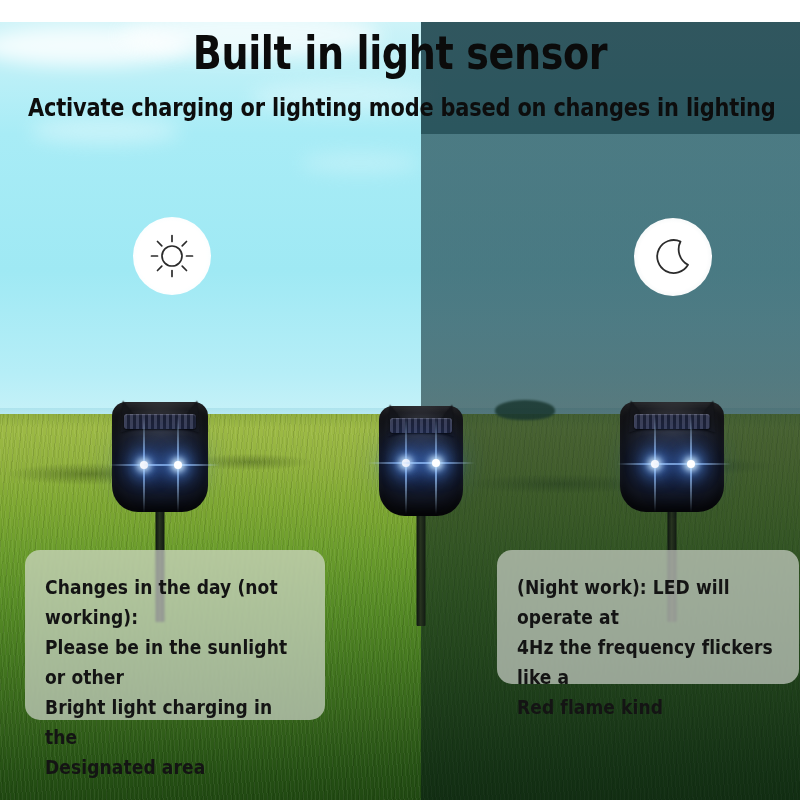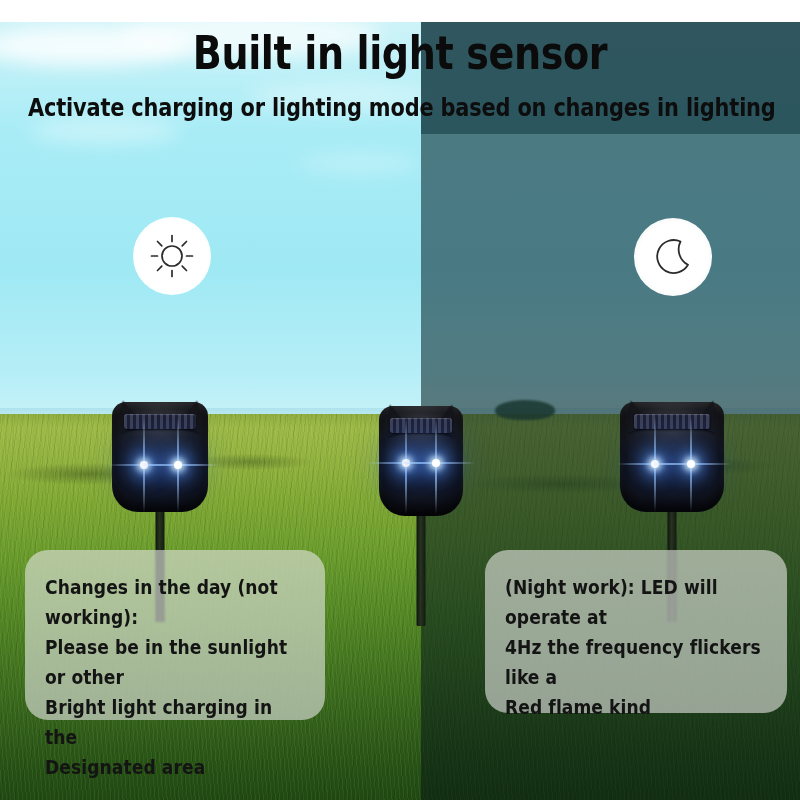--- a/index.html
+++ b/index.html
@@ -165,36 +165,36 @@
   .lamp .glow{
     position:absolute;width:96px;height:58px;border-radius:50%;
     background:radial-gradient(ellipse at 50% 50%, rgba(60,120,230,.45), rgba(30,70,180,0) 70%);
     pointer-events:none;
   }
 
   
   .caption{
     position:absolute;
     background:rgba(226,228,224,.62);
-    border-radius:23px;
+    border-radius:15px;
     z-index:7;
     padding:22px 20px 0 20px;
     box-sizing:border-box;
     backdrop-filter:blur(1px);
   }
   .caption p{
     margin:0;
     font-family:"Liberation Sans Narrow","DejaVu Sans Condensed","Liberation Sans",sans-serif;
     font-weight:700;font-size:19px;line-height:30px;
     color:#141414;
     white-space:pre-line;
     letter-spacing:.1px;
   }
   .caption.left{left:25px;top:528px;width:300px;height:170px;}
-  .caption.right{left:485px;top:528px;width:302px;height:163px;}
+  .caption.right{left:497px;top:528px;width:302px;height:134px;}
 </style>
 </head>
 <body>
 
 <div id="poster">
 
   <div class="sky sky-day">
     <div class="cloud c1"></div>
     <div class="cloud c2"></div>
     <div class="cloud c3"></div>

